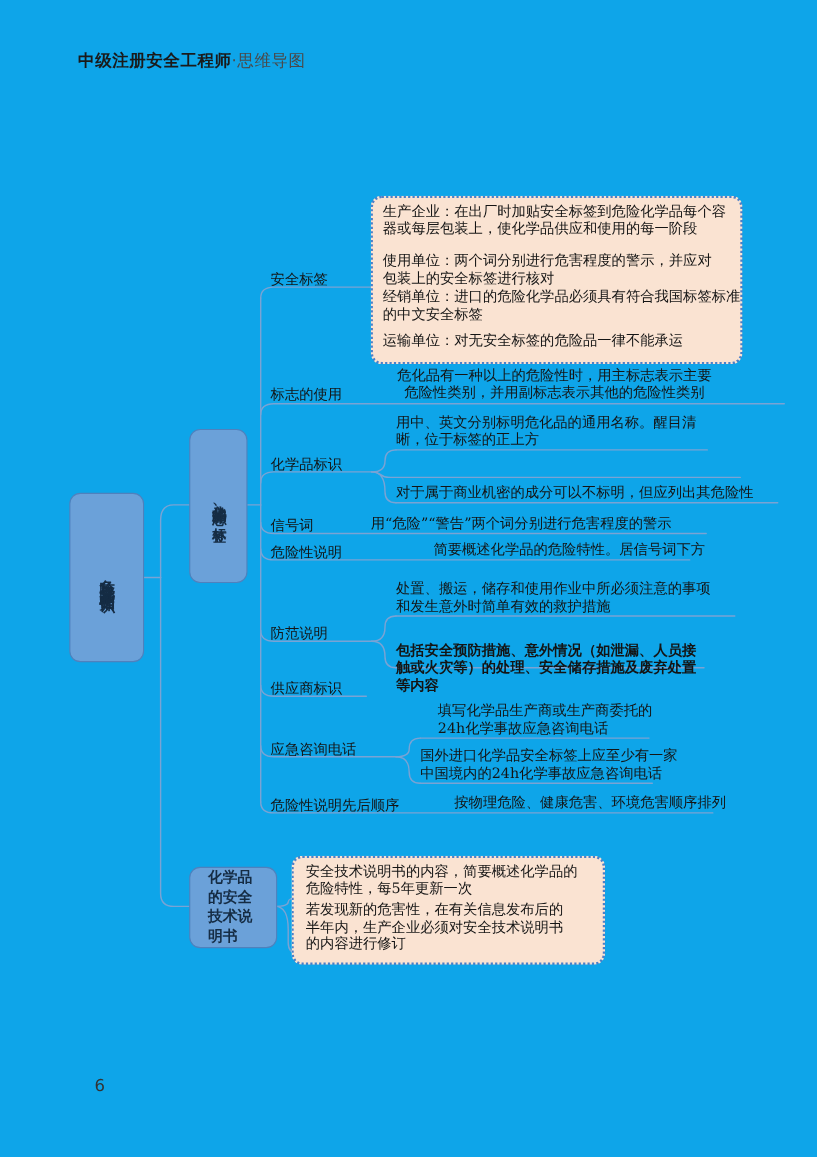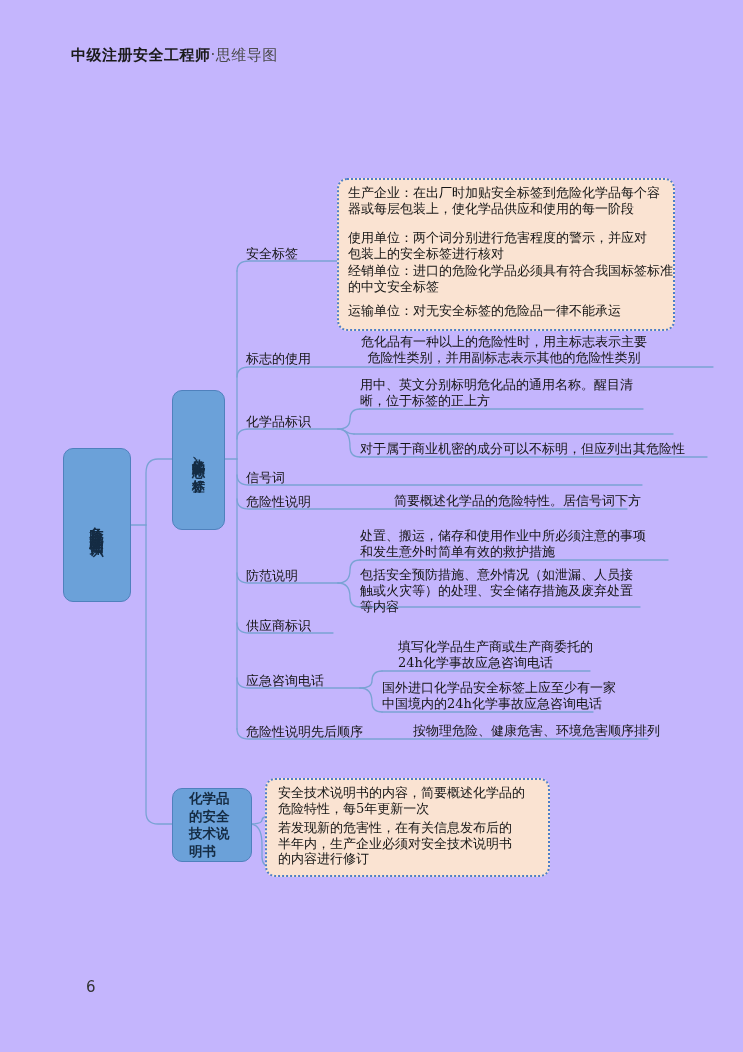--- a/index.html
+++ b/index.html
@@ -1,16 +1,16 @@
 <!DOCTYPE html>
 <html style="--node-fill: #6BA1D9; --node-border: #4F81BD; --line: #7AA3D4; --item-line: #4576C4; --container-fill: #FAE3D2; --container-border: #4C7FC8;"><head>
 <meta charset="utf-8">
 <style>
   html,body{margin:0;padding:0;background:#ffffff;}
-  .page{position:relative;width:743px;height:1052px;background:#c4b5fd;overflow:hidden;
+  .page{position:relative;width:743px;height:1052px;background:#0ea5e9;overflow:hidden;
         font-family:"DejaVu Serif", serif;color:#111;}
   .hdr{position:absolute;left:71px;top:46px;font-family:"DejaVu Sans", sans-serif;
        font-size:15px;letter-spacing:.5px;white-space:nowrap;}
   .hdr .b{font-weight:bold;color:#1a1a1a;}
   .hdr .r{font-weight:normal;color:#4a4a4a;}
   .pageno{position:absolute;left:86px;top:978px;font-family:"DejaVu Sans", sans-serif;
           font-size:15px;color:#333;}
   svg.wires{position:absolute;left:0;top:0;pointer-events:none;}
   .ln{fill:none;stroke:var(--line,#7AA3D4);stroke-width:1.3;stroke-linecap:round;}
   .ln2{fill:none;stroke:var(--item-line,#4576C4);stroke-width:1.4;stroke-linecap:round;}
@@ -117,23 +117,24 @@
   <div class="lbl" style="left:246px;top:469px;">信号词</div>
   <div class="lbl" style="left:246px;top:493px;">危险性说明</div>
   <div class="lbl" style="left:246px;top:567px;">防范说明</div>
   <div class="lbl" style="left:246px;top:617px;">供应商标识</div>
   <div class="lbl" style="left:246px;top:672px;">应急咨询电话</div>
   <div class="lbl" style="left:246px;top:723px;">危险性说明先后顺序</div>
 
   <div class="txt" style="left:358px;top:334px;width:292px;text-align:center;">危化品有一种以上的危险性时，用主标志表示主要危险性类别，并用副标志表示其他的危险性类别</div>
   <div class="txt" style="left:360px;top:377px;width:278px;">用中、英文分别标明危化品的通用名称。醒目清晰，位于标签的正上方</div>
   <div class="txt nw" style="left:360px;top:441px;">对于属于商业机密的成分可以不标明，但应列出其危险性</div>
+  <div class="txt nw" style="left:337px;top:469px;">用“危险”“警告”两个词分别进行危害程度的警示</div>
   <div class="txt nw" style="left:394px;top:493px;">简要概述化学品的危险特性。居信号词下方</div>
   <div class="txt" style="left:360px;top:528px;width:292px;">处置、搬运，储存和使用作业中所必须注意的事项和发生意外时简单有效的救护措施</div>
-  <div class="txt" style="left:360px;top:567px;width:278px;">包括安全预防措施、意外情况（如泄漏、人员接触或火灾等）的处理、安全储存措施及废弃处置等内容</div>
+  <div class="txt" style="left:360px;top:584px;width:278px;font-weight:bold;">包括安全预防措施、意外情况（如泄漏、人员接触或火灾等）的处理、安全储存措施及废弃处置等内容</div>
   <div class="txt" style="left:398px;top:639px;width:202px;">填写化学品生产商或生产商委托的24h化学事故应急咨询电话</div>
   <div class="txt" style="left:382px;top:680px;width:242px;">国外进口化学品安全标签上应至少有一家中国境内的24h化学事故应急咨询电话</div>
   <div class="txt nw" style="left:413px;top:723px;">按物理危险、健康危害、环境危害顺序排列</div>
 
   <div class="ctxt" style="left:278px;top:785px;width:252px;">安全技术说明书的内容，简要概述化学品的危险特性，每5年更新一次</div>
   <div class="ctxt" style="left:278px;top:820px;width:240px;">若发现新的危害性，在有关信息发布后的半年内，生产企业必须对安全技术说明书的内容进行修订</div>
 
   <div class="pageno">6</div>
 </div>
 

